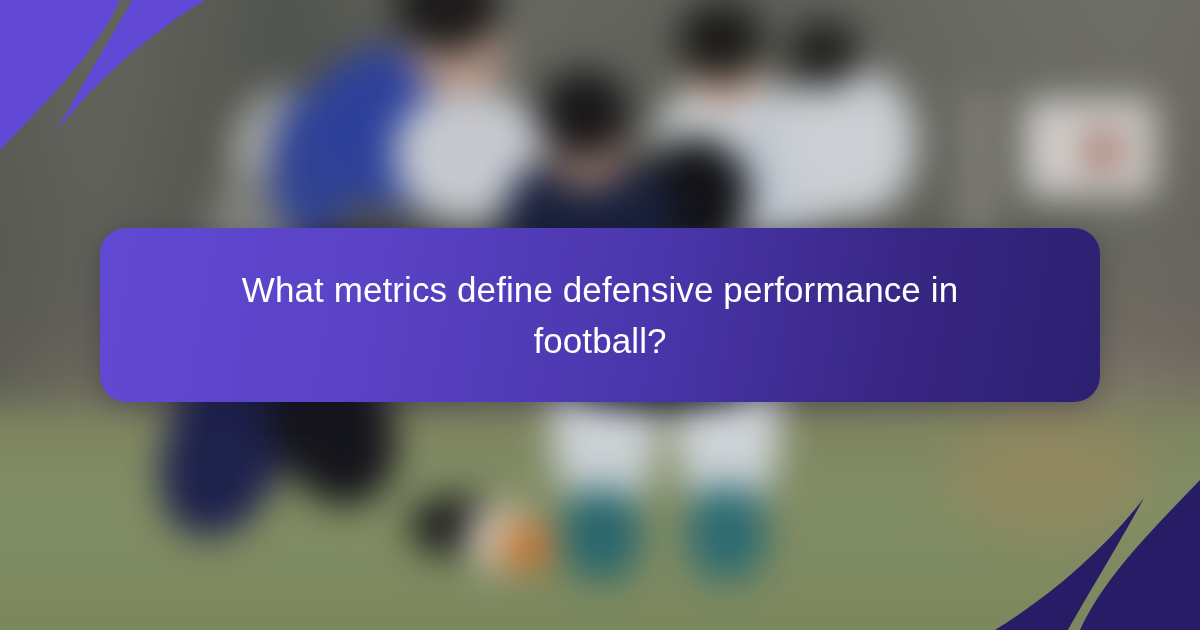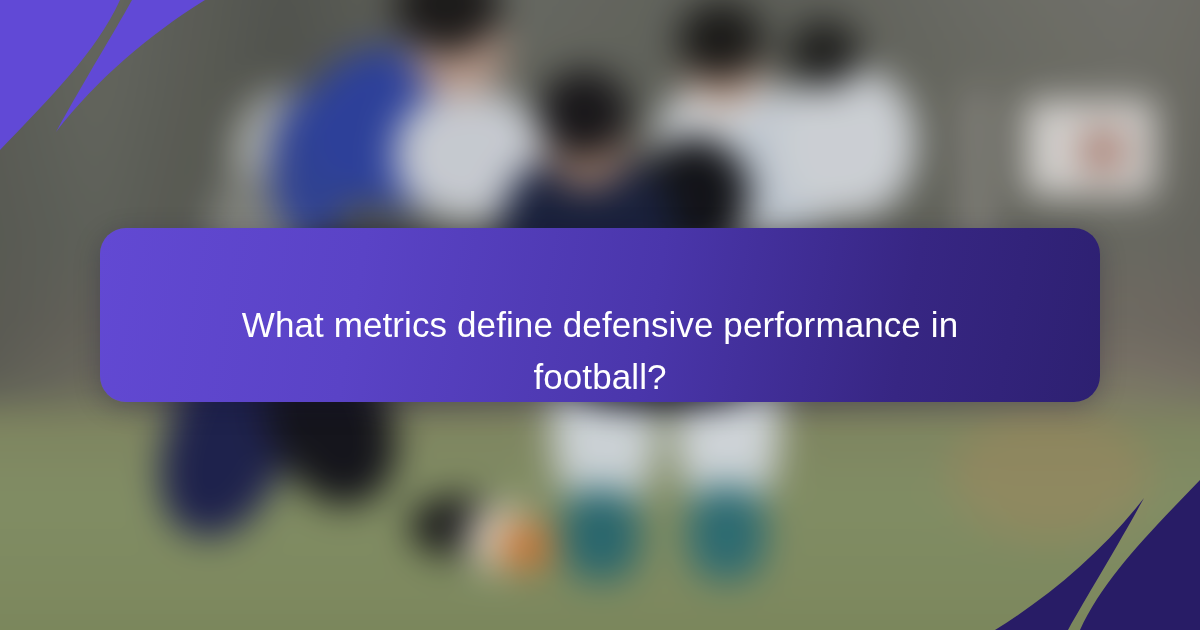--- a/index.html
+++ b/index.html
@@ -137,21 +137,21 @@
   .banner {
     position: absolute;
     left: 100px;
     top: 228px;
     width: 1000px;
     height: 174px;
     border-radius: 26px;
     background: linear-gradient(100deg, #6249d3 0%, #5a43c6 26%, #4a36ab 55%, #372683 80%, #2d2071 100%);
     box-shadow: 0 6px 26px rgba(20,14,55,.28);
     display: flex;
-    align-items: flex-end;
+    align-items: center;
     justify-content: center;
     box-sizing: border-box;
     padding: 0 64px;
   }
   .banner-text {
     margin: 0;
     color: #ffffff;
     font-family: "Liberation Sans", sans-serif;
     font-size: 35px;
     font-weight: 400;

